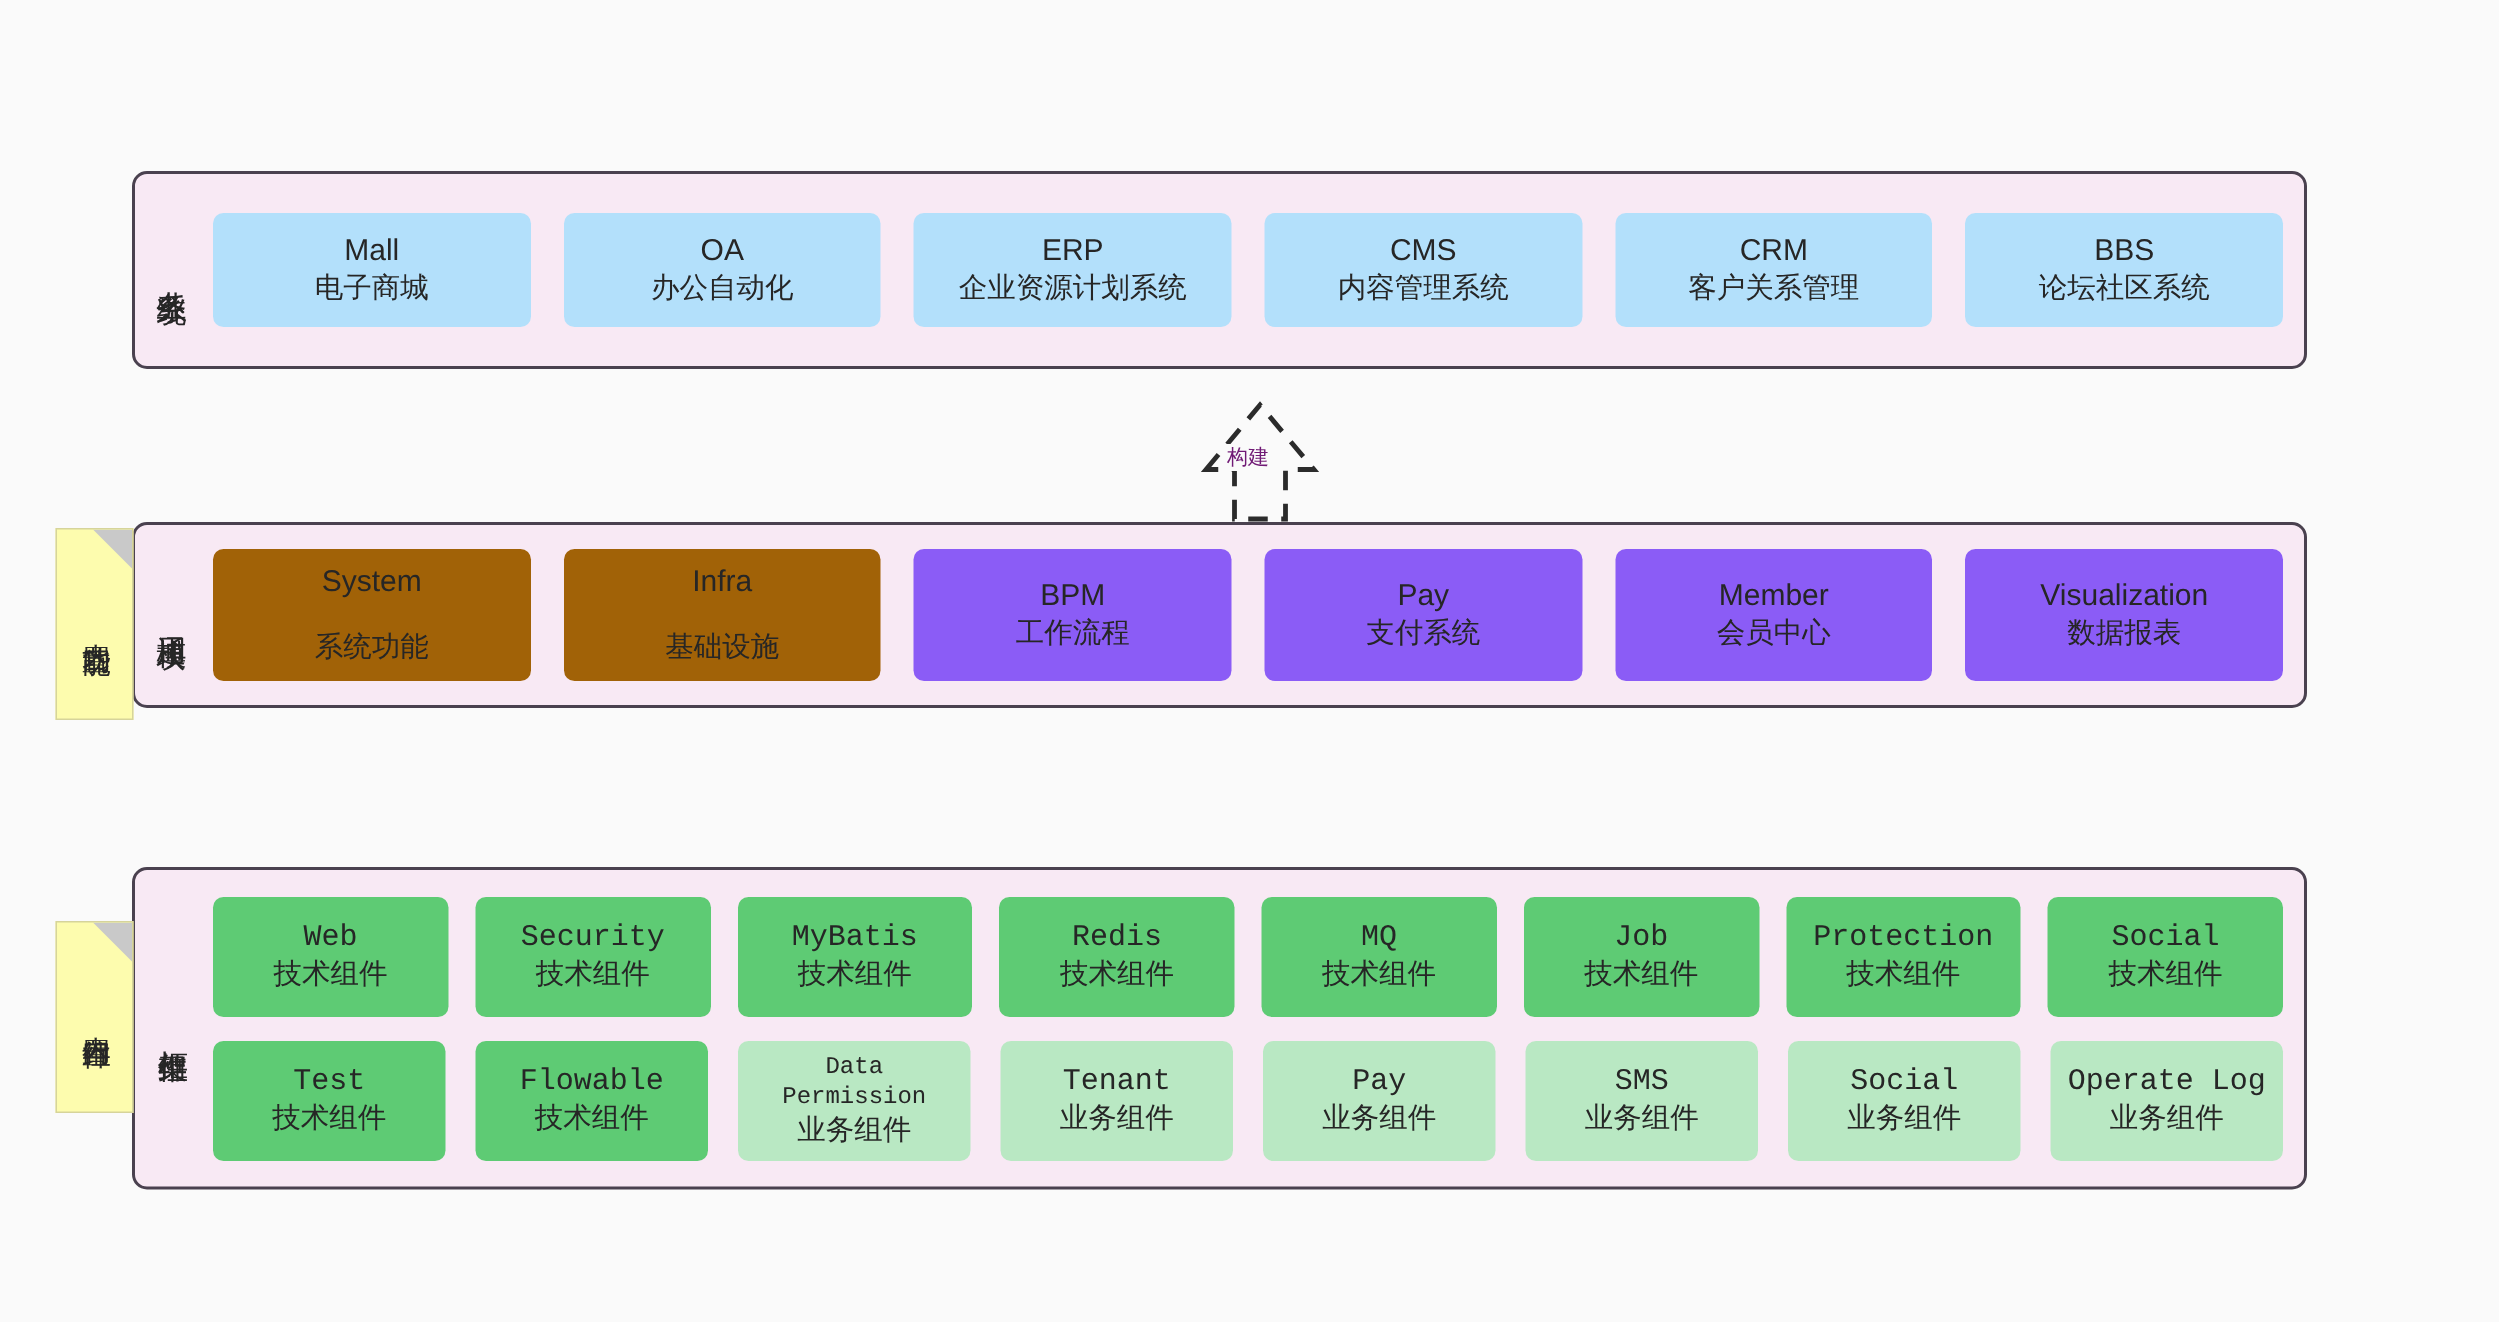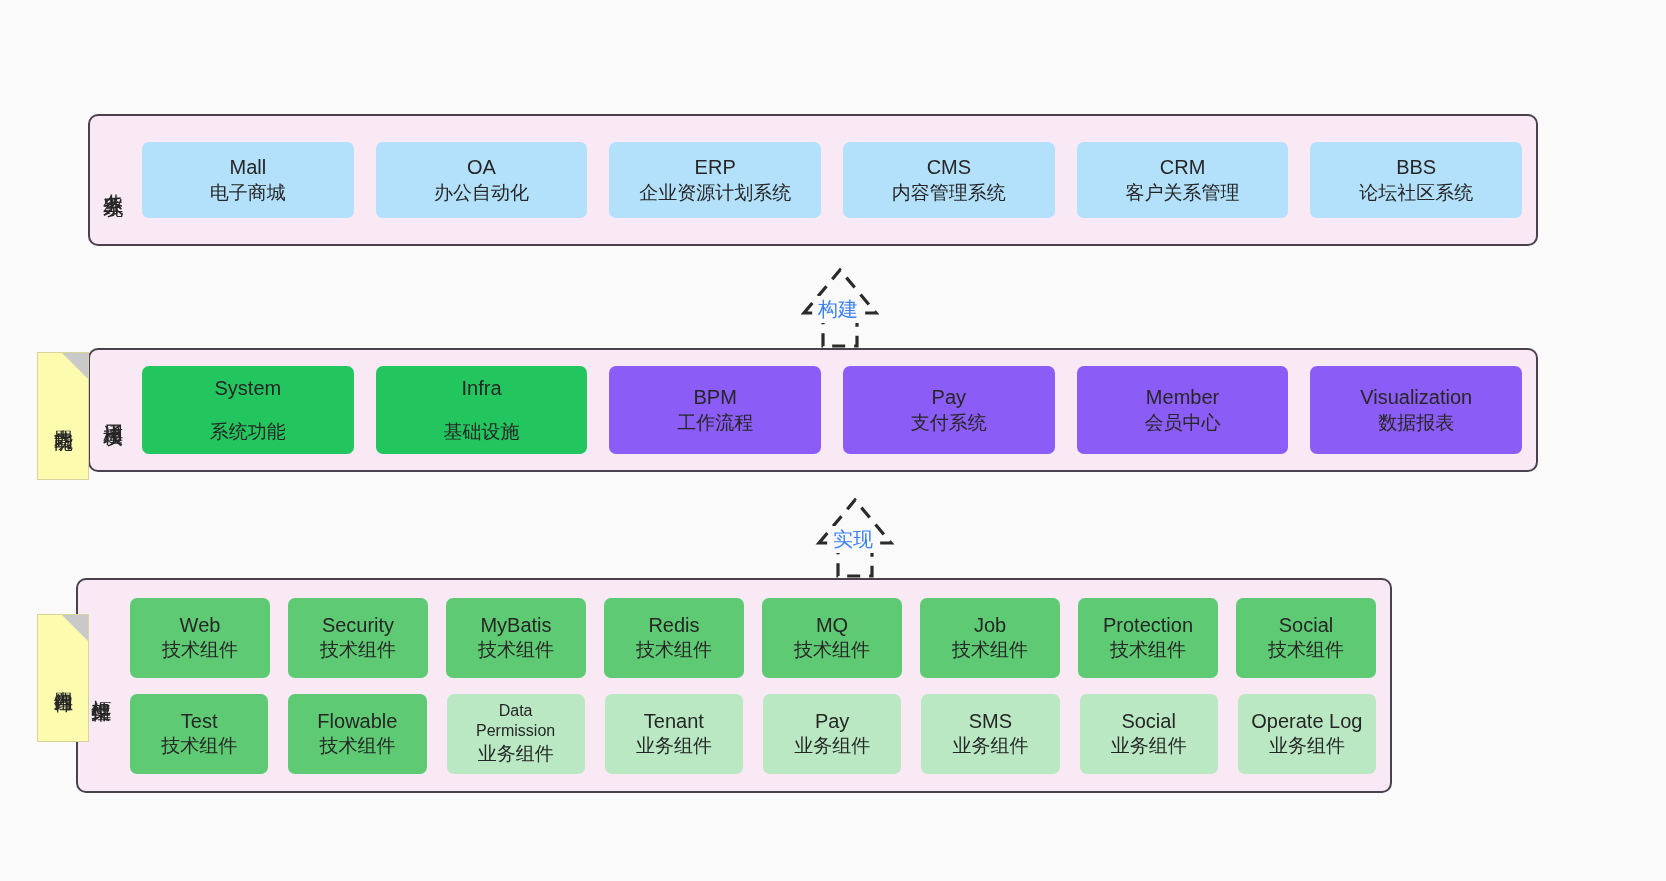--- a/index.html
+++ b/index.html
@@ -64,21 +64,21 @@
     text-align: center;
     line-height: 1.28;
     color: #262626;
     padding: 6px 4px;
   }
   .card .c-title { font-size: 20px; }
   .card .c-sub   { font-size: 19px; }
   .card.two-line-title .c-title { font-size: 16px; }
 
   .c-blue        { background: #b3e0fb; }
-  .c-red         { background: #22c55e; gap: 18px; }
+  .c-red         { background: #a16207; gap: 18px; }
   .c-pink        { background: #8b5cf6; }
   .c-green-dark  { background: #5ecb74; }
   .c-green-light { background: #b9e8c3; }
 
   .h-biz   { height: 76px; }
   .h-mod   { height: 88px; }
   .h-comp  { height: 80px; }
 
   
   .note {
@@ -107,22 +107,22 @@
 
   
   .arrow {
     position: absolute;
     width: 160px;
     height: 95px;
   }
   .arrow svg { display: block; overflow: visible; }
   .arrow-label {
     position: absolute;
-    font-size: 20px;
-    color: #3b82f6;
+    font-size: 14px;
+    color: #701a75;
     background: #fafafa;
     padding: 0 2px;
     white-space: nowrap;
   }
 </style>
 </head>
 <body>
 
 <div class="canvas">
 
@@ -195,33 +195,27 @@
           <span class="c-sub">会员中心</span>
         </div>
         <div class="card c-pink h-mod">
           <span class="c-title">Visualization</span>
           <span class="c-sub">数据报表</span>
         </div>
       </div>
     </div>
   </div>
 
-  <div class="arrow" style="left:775px; top:488px;">
-    <svg width="160" height="95" viewBox="0 0 160 95" fill="none">
-      <path d="M44 55 L80 12 L116 55 L97 55 L97 88 L63 88 L63 55 Z" stroke="#2b2b2b" stroke-width="3.2" fill="none" stroke-dasharray="13 9" stroke-linejoin="miter"></path>
-    </svg>
-    <span class="arrow-label" style="left:56px; top:38px;">实现</span>
-  </div>
 
   <div class="note" style="left:37px; top:614px; width:52px; height:128px;">
     <span class="fold"></span>
     <span>内置组件</span>
   </div>
 
-  <div class="layer" style="left:76px; top:578px; width:1316px; height:215px;">
+  <div class="layer" style="left:88px; top:578px; width:1450px; height:215px;font-family:Liberation Mono, monospace;">
     <div class="layer-title">框架组件</div>
     <div class="layer-body" style="gap:16px;">
 
       <div class="row" style="gap:18px;">
         <div class="card c-green-dark h-comp">
           <span class="c-title">Web</span>
           <span class="c-sub">技术组件</span>
         </div>
         <div class="card c-green-dark h-comp">
           <span class="c-title">Security</span>

